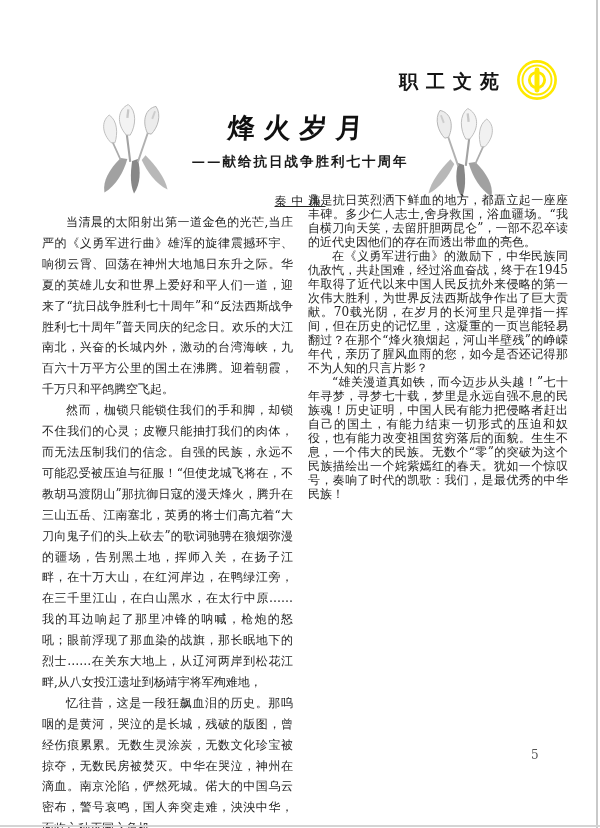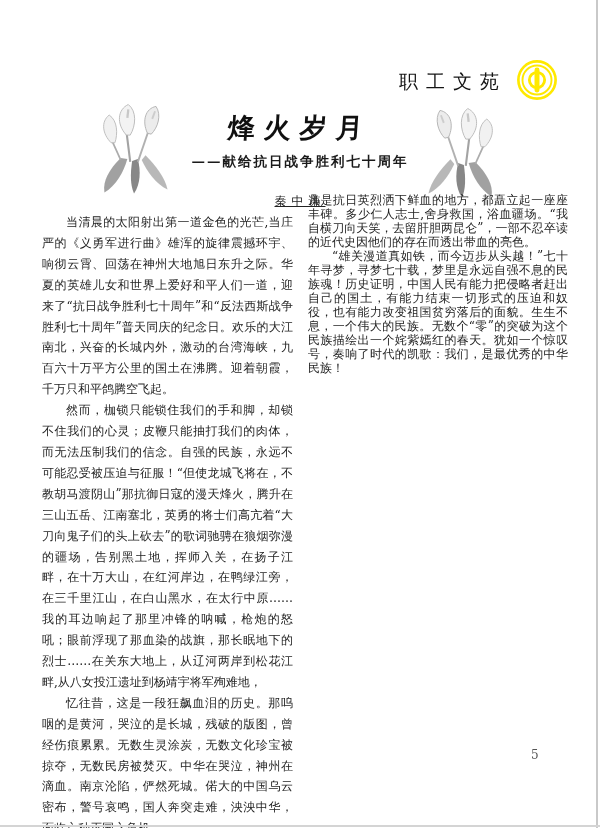--- a/index.html
+++ b/index.html
@@ -23,21 +23,21 @@
     background: #d4d4d4;
   }
 
   
   .header-row {
     position: absolute; top: 58px; right: 42px;
     display: flex; align-items: center; gap: 9px;
     height: 44px;
   }
   .section-label {
-    font-size: 19px; font-weight: 400; letter-spacing: 8px;
+    font-size: 19px; font-weight: 700; letter-spacing: 8px;
     color: #141414;
     font-family: "DejaVu Serif", "Liberation Serif", serif;
     white-space: nowrap;
     padding-top: 4px;
   }
   .union-logo { width: 42px; height: 42px; flex: 0 0 auto; }
 
   
   .title-block {
     position: absolute; top: 110px; left: 0; right: 0;
@@ -135,20 +135,21 @@
     <div class="article-author">秦中谦</div>
   </div>
 
   <div class="column column-left">
       <p class="body-para indent">当清晨的太阳射出第一道金色的光芒,当庄严的《义勇军进行曲》雄浑的旋律震撼环宇、响彻云霄、回荡在神州大地旭日东升之际。华夏的英雄儿女和世界上爱好和平人们一道，迎来了“抗日战争胜利七十周年”和“反法西斯战争胜利七十周年”普天同庆的纪念日。欢乐的大江南北，兴奋的长城内外，激动的台湾海峡，九百六十万平方公里的国土在沸腾。迎着朝霞，千万只和平鸽腾空飞起。</p>
       <p class="body-para indent">然而，枷锁只能锁住我们的手和脚，却锁不住我们的心灵；皮鞭只能抽打我们的肉体，而无法压制我们的信念。自强的民族，永远不可能忍受被压迫与征服！“但使龙城飞将在，不教胡马渡阴山”那抗御日寇的漫天烽火，腾升在三山五岳、江南塞北，英勇的将士们高亢着“大刀向鬼子们的头上砍去”的歌词驰骋在狼烟弥漫的疆场，告别黑土地，挥师入关，在扬子江畔，在十万大山，在红河岸边，在鸭绿江旁，在三千里江山，在白山黑水，在太行中原……我的耳边响起了那里冲锋的呐喊，枪炮的怒吼；眼前浮现了那血染的战旗，那长眠地下的烈士……在关东大地上，从辽河两岸到松花江畔,从八女投江遗址到杨靖宇将军殉难地，</p>
       <p class="body-para indent">忆往昔，这是一段狂飙血泪的历史。那呜咽的是黄河，哭泣的是长城，残破的版图，曾经伤痕累累。无数生灵涂炭，无数文化珍宝被掠夺，无数民房被焚灭。中华在哭泣，神州在滴血。南京沦陷，俨然死城。偌大的中国乌云密布，警号哀鸣，国人奔突走难，泱泱中华，面临亡种灭国之危机。</p>
     </div>
   <div class="column column-right">
       <p class="body-para">凡是抗日英烈洒下鲜血的地方，都矗立起一座座丰碑。多少仁人志士,舍身救国，浴血疆场。“我自横刀向天笑，去留肝胆两昆仑”，一部不忍卒读的近代史因他们的存在而透出带血的亮色。</p>
+      <p class="body-para indent">在《义勇军进行曲》的激励下，中华民族同仇敌忾，共赴国难，经过浴血奋战，终于在1945年取得了近代以来中国人民反抗外来侵略的第一次伟大胜利，为世界反法西斯战争作出了巨大贡献。70载光阴，在岁月的长河里只是弹指一挥间，但在历史的记忆里，这凝重的一页岂能轻易翻过？在那个“烽火狼烟起，河山半壁残”的峥嵘年代，亲历了腥风血雨的您，如今是否还记得那不为人知的只言片影？</p>
       <p class="body-para indent">“雄关漫道真如铁，而今迈步从头越！”七十年寻梦，寻梦七十载，梦里是永远自强不息的民族魂！历史证明，中国人民有能力把侵略者赶出自己的国土，有能力结束一切形式的压迫和奴役，也有能力改变祖国贫穷落后的面貌。生生不息，一个伟大的民族。无数个“零”的突破为这个民族描绘出一个姹紫嫣红的春天。犹如一个惊叹号，奏响了时代的凯歌：我们，是最优秀的中华民族！</p>
     </div>
 
   <div class="page-number">5</div>
 
   <div class="scan-edge-right"></div>
   <div class="scan-edge-bottom"></div>
 </div>
 
 </body></html>

